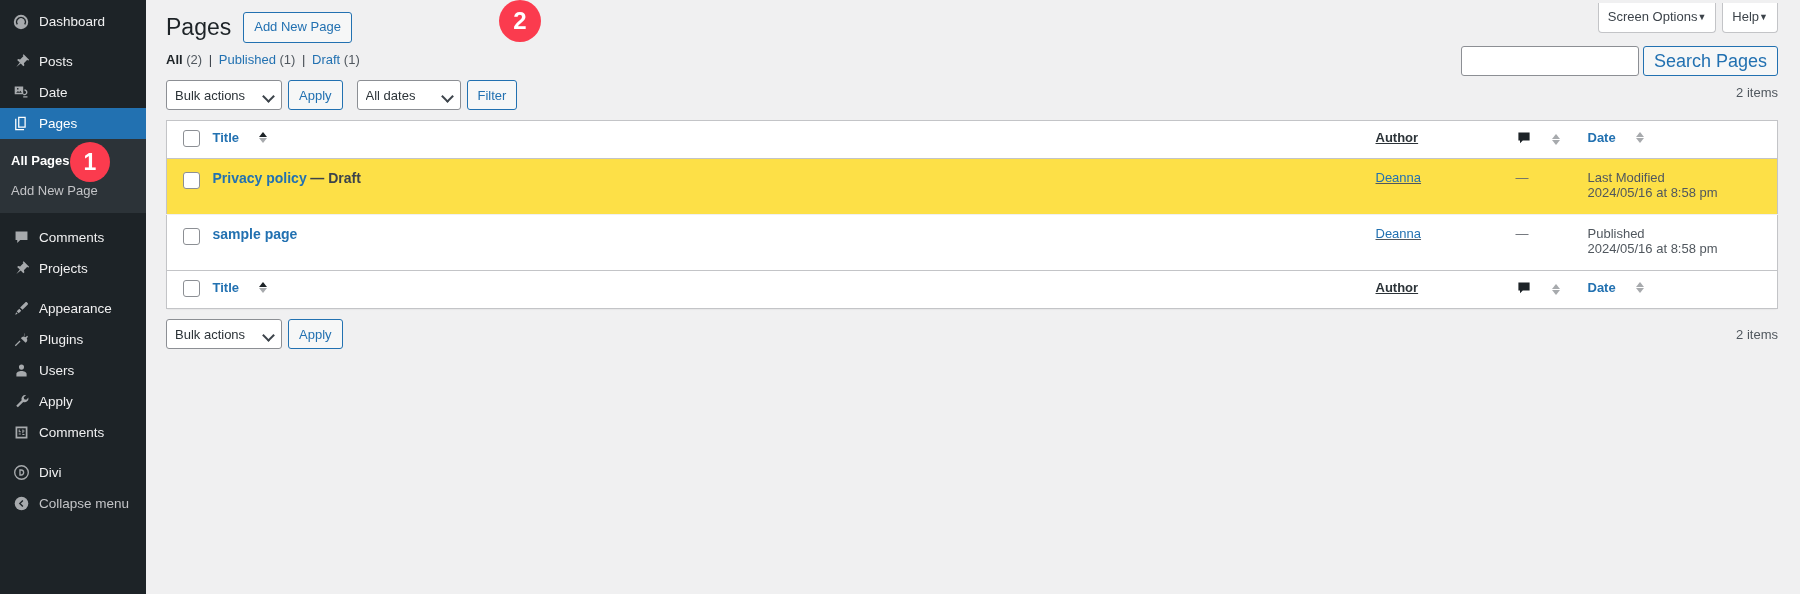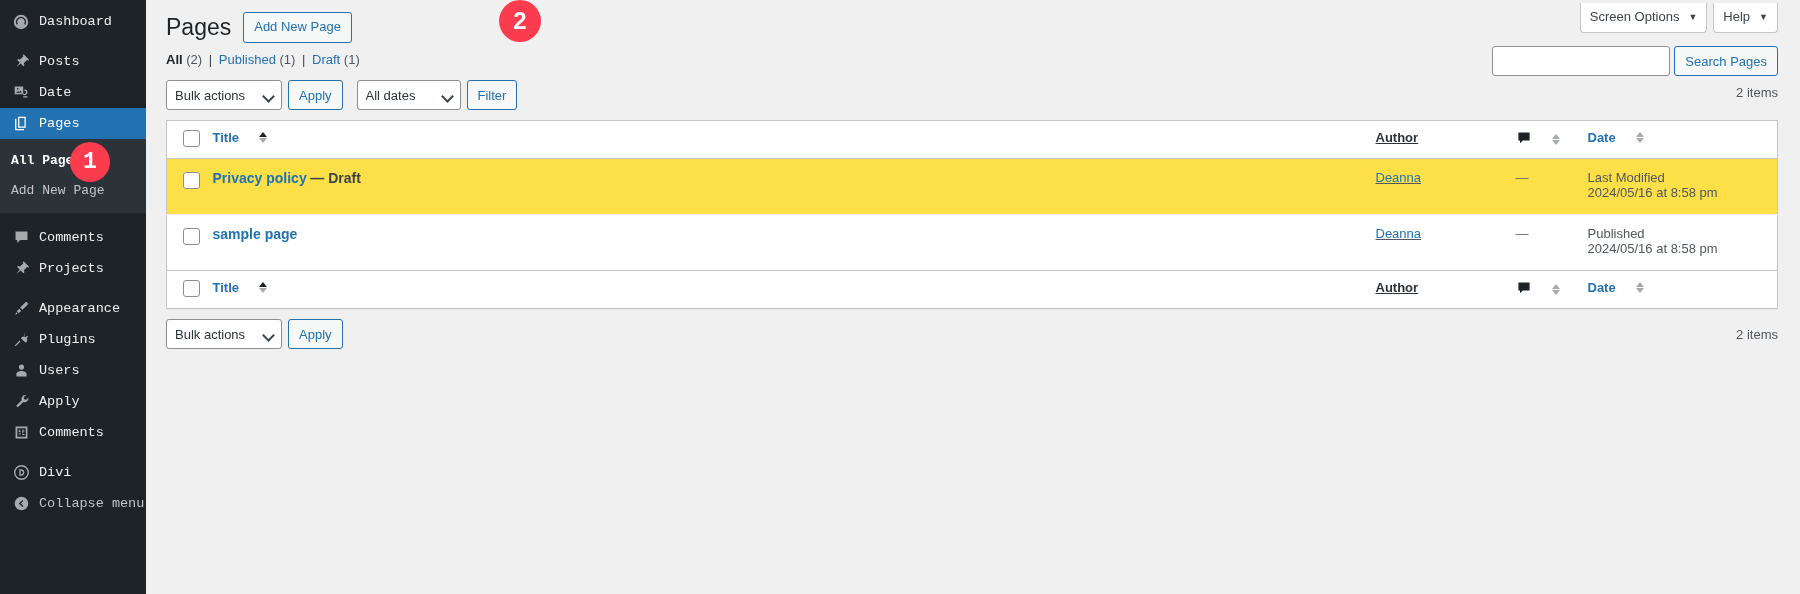--- a/index.html
+++ b/index.html
@@ -8,21 +8,21 @@
     font-family: "Liberation Sans", sans-serif;
     background: #f0f0f1;
     overflow: hidden;
   }
   .app { display: flex; width: 1800px; height: 594px; position: relative; }
 
   
   .sidebar {
     width: 146px; min-width: 146px; height: 594px;
     background: #1d2327; color: #f0f0f1;
-    padding-top: 6px; position: relative; font-family: Liberation Mono, monospace;
+    padding-top: 6px; position: relative;
   }
   .menu-item {
     display: flex; align-items: center;
     height: 31px; padding: 0 0 0 11px;
     font-size: 13.5px; color: #f0f0f1; line-height: 1;
     cursor: pointer; position: relative;
   }
   .menu-item .ic {
     width: 20px; min-width: 20px; height: 20px;
     margin-right: 8px; display: flex; align-items: center; justify-content: center;
@@ -50,21 +50,21 @@
     position: relative; padding: 0 22px 0 20px;
   }
   .top-right {
     position: absolute; right: 22px; top: 3px;
     display: flex; gap: 6px; align-items: flex-start;
   }
   .tab-btn {
     background: #fff; border: 1px solid #c3c4c7; border-top: none;
     border-radius: 0 0 4px 4px;
     font-size: 13px; color: #3c434a; padding: 5px 9px 6px 9px;
-    display: flex; align-items: center; gap: 9px; cursor: pointer; line-height: 1.4;
+    display: flex; align-items: center; gap: 0; cursor: pointer; line-height: 1.4;
   }
   .caret-d { font-size: 9px; color: #3c434a; }
 
   .page-header { display: flex; align-items: center; gap: 12px; padding-top: 12px; position: relative; }
   .page-title { font-size: 23px; font-weight: 400; color: #1d2327; line-height: 1.3; }
   .add-new-btn {
     border: 1px solid #2271b1; color: #2271b1; background: #f6f7f7;
     font-size: 13px; padding: 5px 10px 6px; border-radius: 3px; cursor: pointer; line-height: 1.4;
   }
   .badge {
@@ -85,21 +85,21 @@
   .subsubsub .sep { color: #3c434a; padding: 0 3px; }
   .subsubsub .cnt { color: #50575e; }
 
   .search-box { position: absolute; right: 22px; top: 46px; display: flex; gap: 4px; }
   .search-input {
     width: 178px; height: 30px; border: 1px solid #8c8f94; border-radius: 3px;
     background: #fff; font-size: 13px; padding: 0 8px; color: #2c3338;
   }
   .search-btn {
     border: 1px solid #2271b1; color: #2271b1; background: #f6f7f7;
-    font-size: 13px; padding: 0 10px; height: 30px; border-radius: 3px; cursor: pointer;
+    font-size: 18px; padding: 0 10px; height: 30px; border-radius: 3px; cursor: pointer;
   }
 
   .tablenav { display: flex; align-items: center; gap: 6px; padding-top: 13px; position: relative; }
   .select-wrap { position: relative; display: inline-block; }
   .sel {
     height: 30px; border: 1px solid #8c8f94; border-radius: 3px; background: #fff;
     font-size: 13px; color: #2c3338; padding: 0 26px 0 8px;
     appearance: none; -webkit-appearance: none; cursor: pointer;
     font-family: "Liberation Sans", sans-serif;
   }

